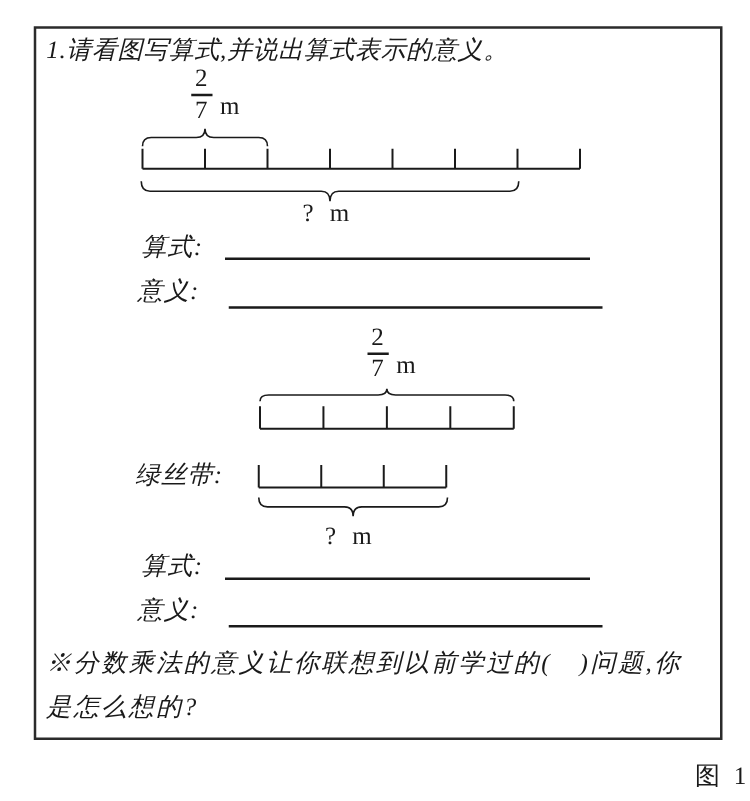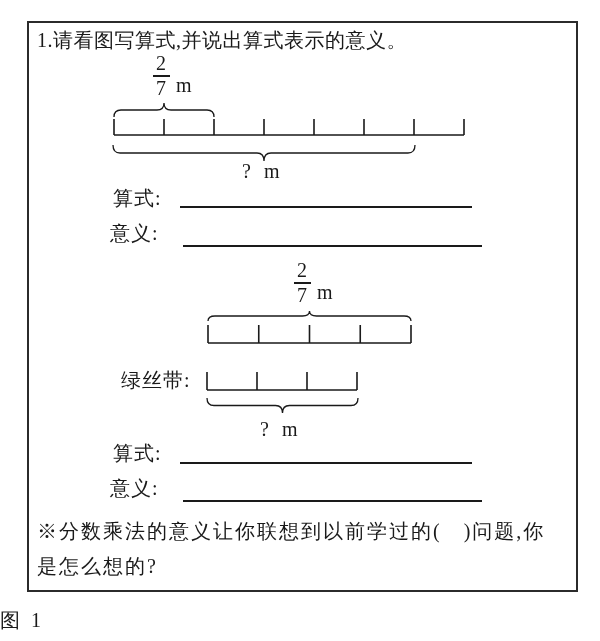--- a/index.html
+++ b/index.html
@@ -1,30 +1,30 @@
 <!DOCTYPE html>
 <html><head>
 <meta charset="utf-8">
 <style>
   html,body{margin:0;padding:0;background:#fff;}
   .sheet{position:relative;width:600px;height:641px;background:#ffffff;
          font-family:"Liberation Serif","DejaVu Serif",serif;color:#1a1a1a;overflow:hidden;}
   .box{position:absolute;left:27px;top:21px;width:551px;height:571px;
        border:2px solid #2b2b2b;box-sizing:border-box;background:#ffffff;}
-  .t{position:absolute;font-size:20px;line-height:24px;letter-spacing:1px;white-space:nowrap;}
+  .t{position:absolute;font-size:20px;line-height:24px;letter-spacing:1px;white-space:nowrap;font-style:italic;}
   .title{letter-spacing:0.5px;}
   .note{letter-spacing:2px;}
   .frac{position:absolute;display:flex;flex-direction:column;align-items:center;
         width:22px;font-size:20px;line-height:19px;}
   .fbar{width:17px;height:0;border-top:2px solid #1a1a1a;margin:2px 0;}
   .unit{position:absolute;font-size:20px;line-height:20px;}
   .qlabel{position:absolute;display:flex;gap:13px;font-size:20px;line-height:22px;}
   .blank{position:absolute;height:2px;background:#1a1a1a;}
   .diag{position:absolute;}
-  .caption{position:absolute;left:0;top:607px;width:600px;text-align:left;
+  .caption{position:absolute;left:0;top:607px;width:600px;text-align:right;
            font-size:20px;letter-spacing:3px;}
 </style>
 </head>
 <body>
 
 <div class="sheet">
 
   <div class="box"></div>
 
   <div class="t title" style="left:37px;top:28px">1.请看图写算式,并说出算式表示的意义。</div>
@@ -57,21 +57,21 @@
     <span class="fbar"></span>
     <span>7</span>
   </div>
   <span class="unit" style="left:317px;top:282px">m</span>
 
   <svg class="diag" style="left:205px;top:309px" width="214" height="36" viewBox="0 0 214 36">
       <path d="M3,34 H206 M3,34 V16 M53.75,34 V16 M104.5,34 V16 M155.25,34 V16 M206,34 V16" fill="none" stroke="#1a1a1a" stroke-width="1.6"></path>
       <path d="M3,12 Q3,7 10,7 H97.5 Q104.5,7 104.5,2 Q104.5,7 111.5,7 H199 Q206,7 206,12" fill="none" stroke="#1a1a1a" stroke-width="1.3"></path>
     </svg>
 
-  <span class="t" style="left:121px;top:368px">绿丝带:</span>
+  <span class="t" style="left:108px;top:368px">绿丝带:</span>
   <svg class="diag" style="left:204px;top:368px" width="160" height="47" viewBox="0 0 160 47">
       <path d="M3,22 H153 M3,22 V4 M53,22 V4 M103,22 V4 M153,22 V4" fill="none" stroke="#1a1a1a" stroke-width="1.6"></path>
       <path d="M3,30 Q3,37.5 10,37.5 H71.5 Q78.5,37.5 78.5,45 Q78.5,37.5 85.5,37.5 H147 Q154,37.5 154,30" fill="none" stroke="#1a1a1a" stroke-width="1.3"></path>
     </svg>
 
   <div class="qlabel" style="left:260px;top:418px">
     <span>?</span>
     <span>m</span>
   </div>
 

